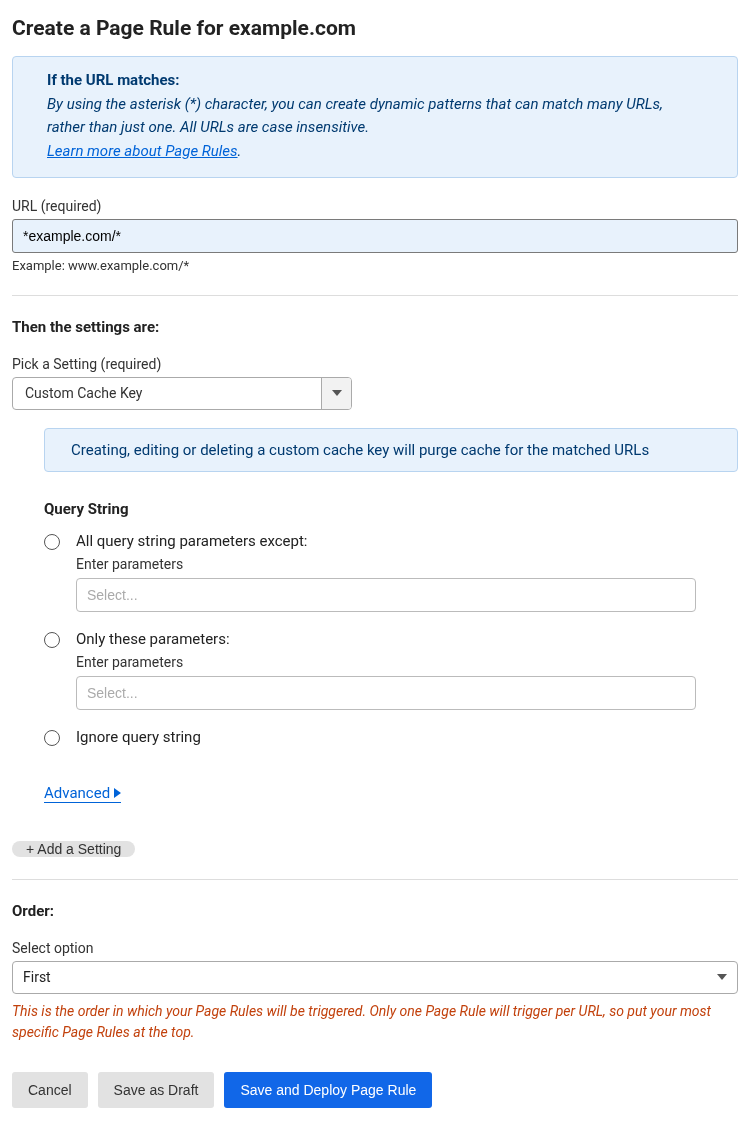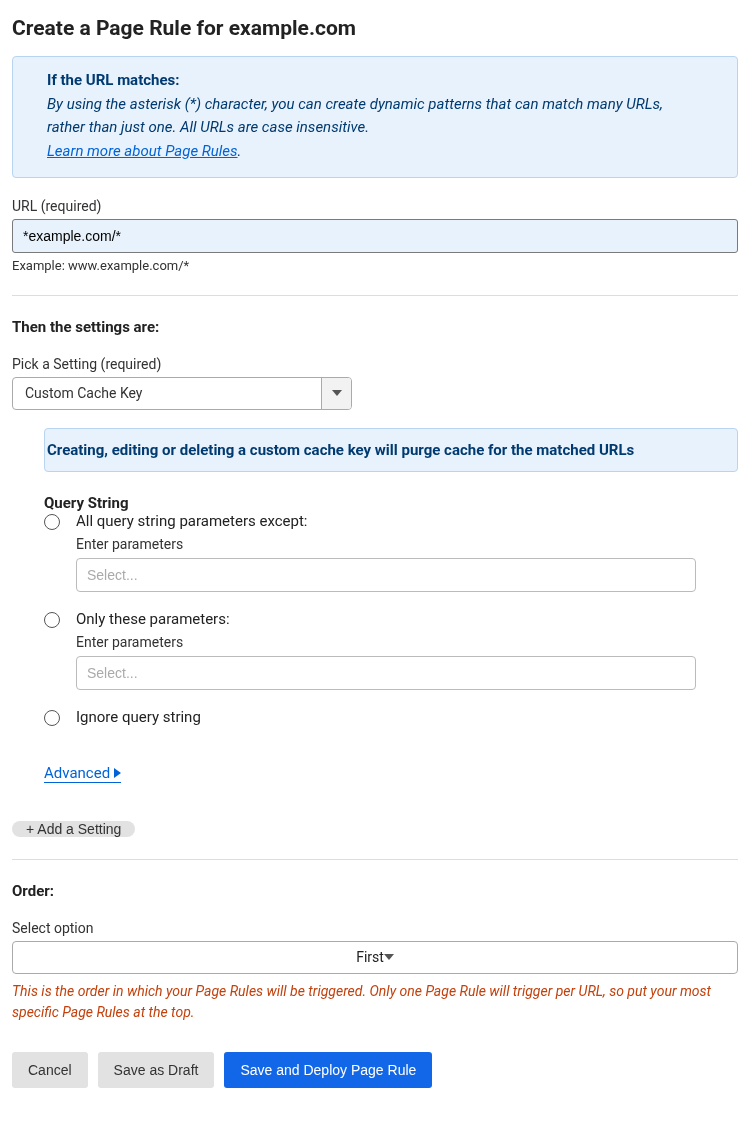--- a/index.html
+++ b/index.html
@@ -93,29 +93,29 @@
     }
     .sel-btn svg { width: 10px; height: 6px; }
     .sub-area {
       margin-left: 32px;
       margin-top: 18px;
     }
     .notice-bar {
       background: #e8f2fc;
       border: 1px solid #b8d4f0;
       border-radius: 4px;
-      padding: 12px 2px;
+      padding: 12px 26px;
       color: #003a70;
       font-size: 15px;
-      margin-bottom: 22px;
-      font-weight: bold;
+      margin-bottom: 28px;
     }
     .qs-heading {
       font-weight: 700;
       font-size: 15px;
+      margin-bottom: 14px;
     }
     .radio-row {
       display: flex;
       align-items: flex-start;
       gap: 16px;
       margin-bottom: 14px;
     }
     .radio-outer {
       width: 16px;
       height: 16px;
@@ -180,21 +180,21 @@
       margin-bottom: 20px;
     }
     .order-select {
       width: 100%;
       border: 1px solid #aaa;
       border-radius: 4px;
       height: 33px;
       display: flex;
       align-items: center;
       padding: 0 10px;
-      justify-content: center;
+      justify-content: space-between;
       font-size: 14px;
     }
     .order-caret {
       width: 0; height: 0;
       border-left: 5px solid transparent;
       border-right: 5px solid transparent;
       border-top: 6px solid #555;
     }
     .order-helper {
       font-size: 14px;

